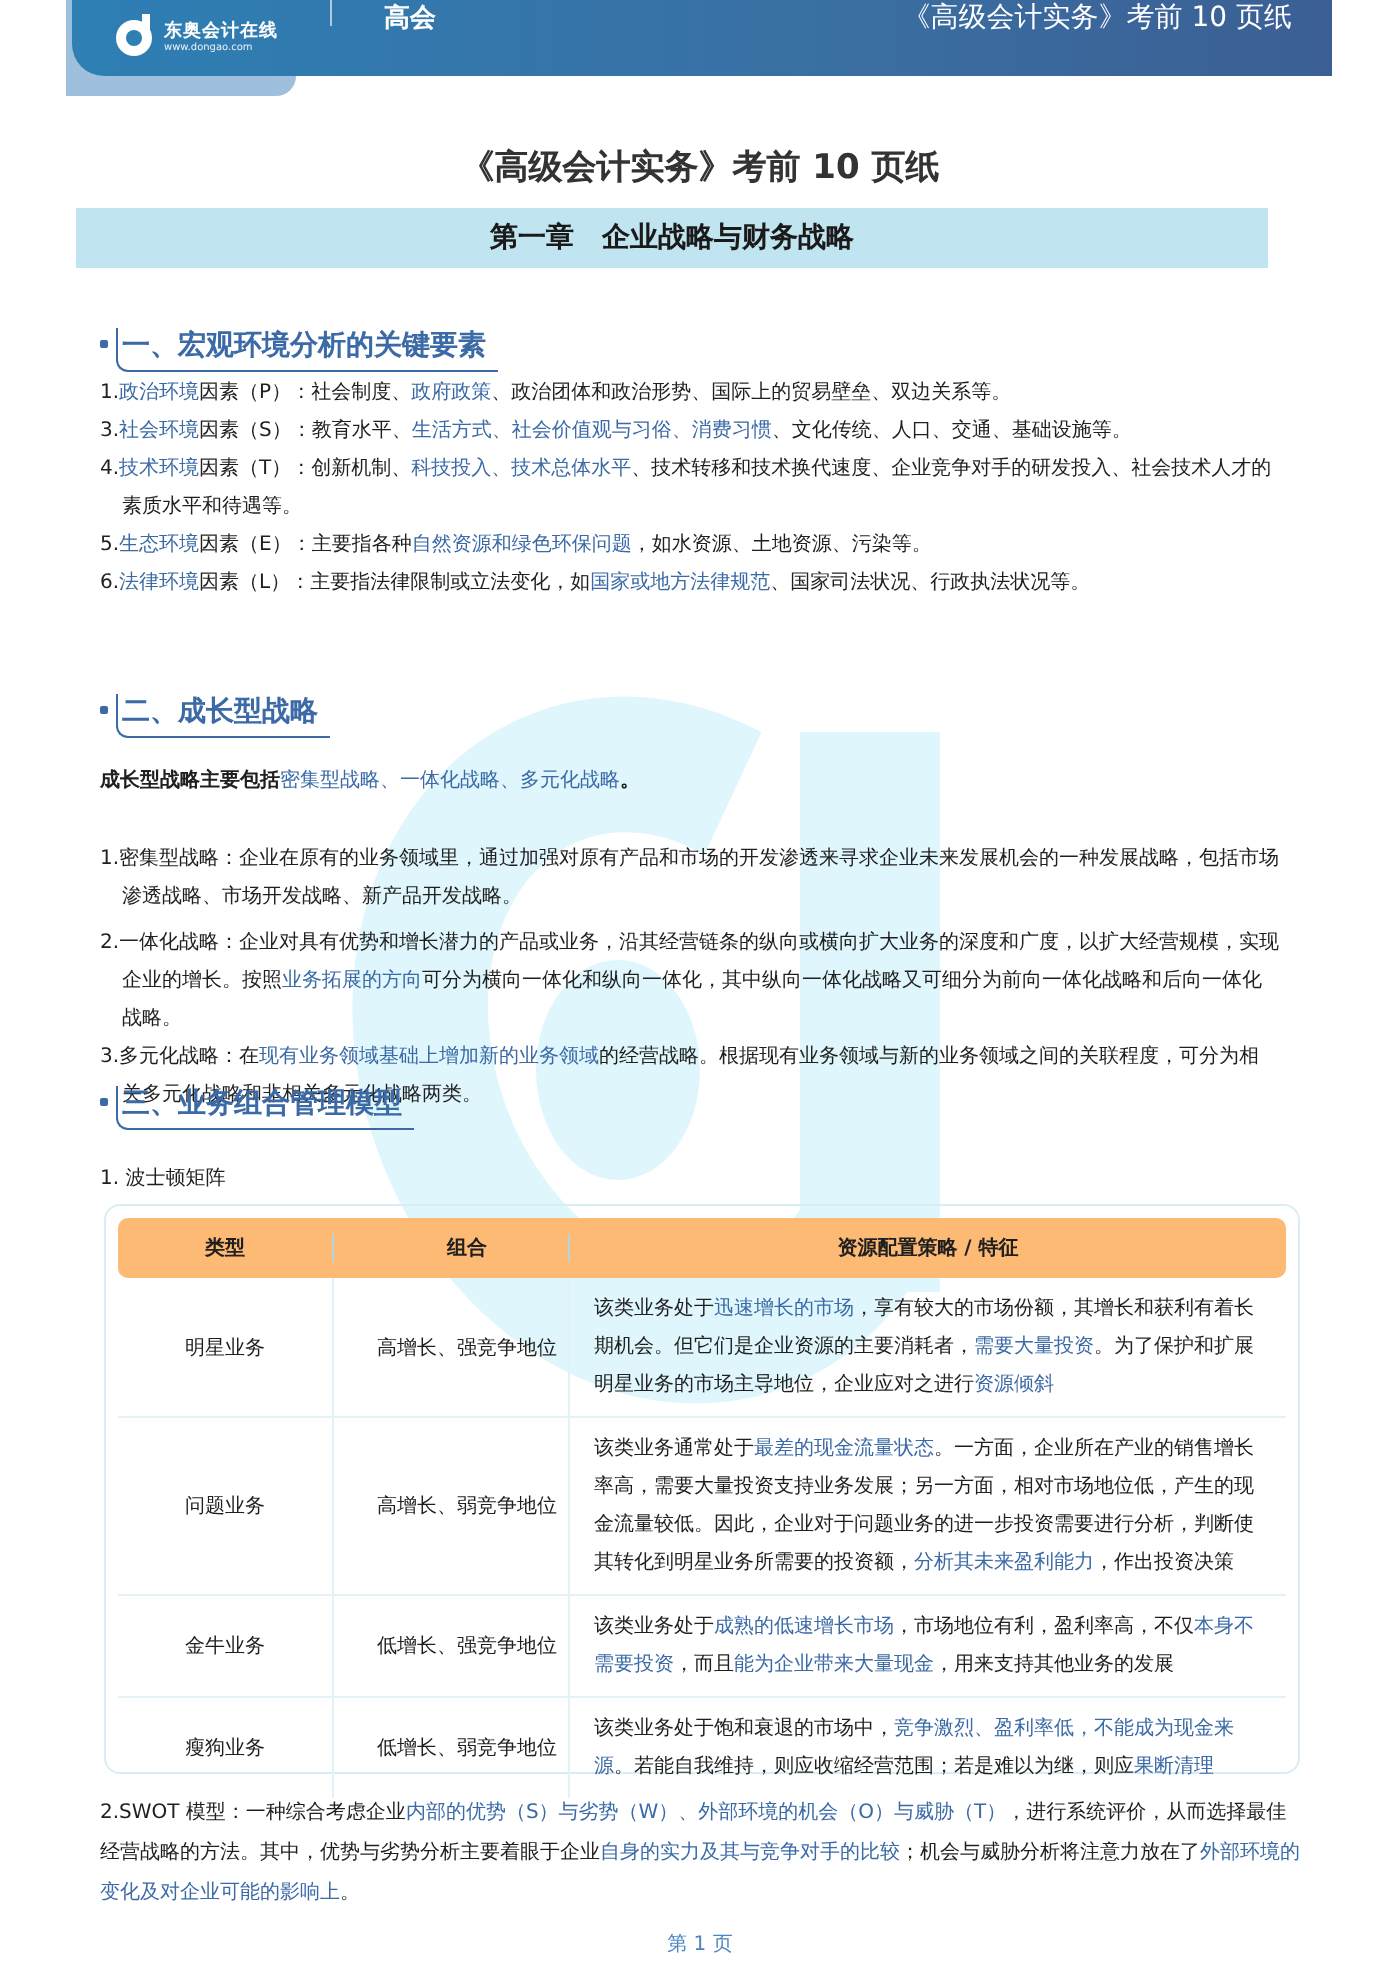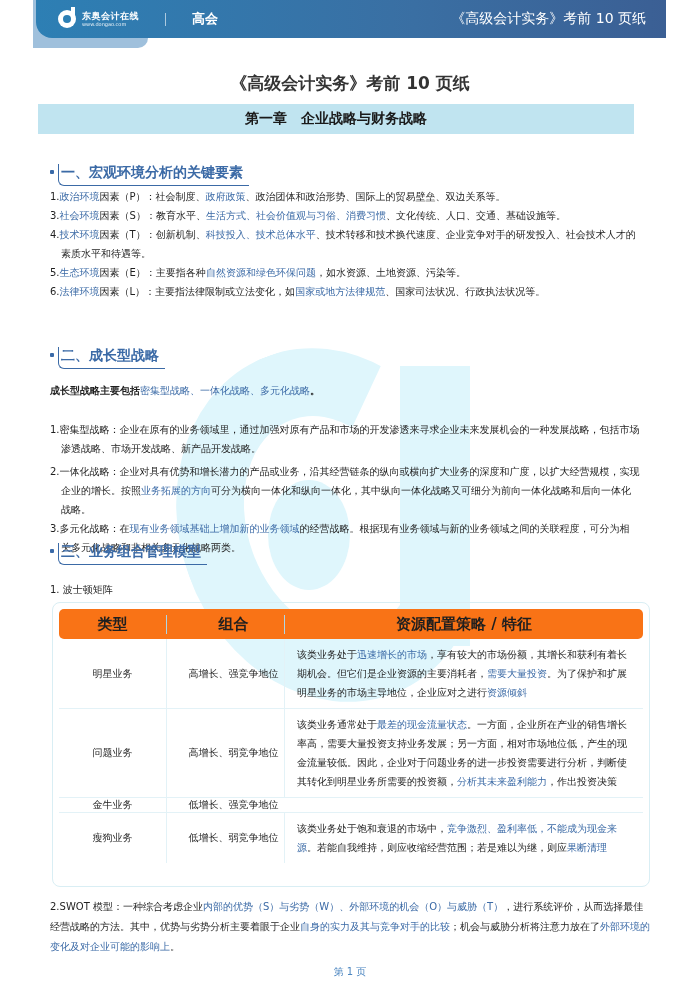--- a/index.html
+++ b/index.html
@@ -9,21 +9,21 @@
   
   .wm { position: absolute; z-index: 0; pointer-events: none; }
   .wm-bar { left: 400px; top: 366px; width: 70px; height: 280px; background: #dff6fc; }
   .wm-ring { left: 180px; top: 345px; width: 300px; height: 360px; border-radius: 50%; border: 68px solid #dff6fc; border-right-color: transparent; transform: rotate(-20deg); }
   .wm-dot { left: 268px; top: 480px; width: 82px; height: 110px; border-radius: 50%; background: #dff6fc; }
 
   .layer { position: relative; z-index: 1; }
 
   
   .hdr-tab { position: absolute; left: 33px; top: 0; width: 115px; height: 48px; background: #9fc0dc; border-bottom-right-radius: 10px; }
-  .hdr { position: absolute; left: 36px; top: 0; width: 630px; height: 38px; background: linear-gradient(90deg, #2d7fb4 0%, #3a6fa3 60%, #3b5f94 100%); border-bottom-left-radius: 16px; display: flex; align-items: center; padding: 0 20px 0 22px; color: #fff; gap: 16px; }
+  .hdr { position: absolute; left: 36px; top: 0; width: 630px; height: 38px; background: linear-gradient(90deg, #2d7fb4 0%, #3a6fa3 60%, #3b5f94 100%); border-bottom-left-radius: 16px; display: flex; padding: 0 20px 0 22px; color: #fff; gap: 16px; }
   .logo { display: flex; align-items: center; gap: 6px; }
   .logo-mark { width: 18px; height: 18px; border-radius: 50%; background: #fff; position: relative; }
   .logo-mark::after { content: ""; position: absolute; left: 5px; top: 5px; width: 8px; height: 8px; border-radius: 50%; background: #2d7fb4; }
   .logo-mark::before { content: ""; position: absolute; right: 1px; top: -3px; width: 4px; height: 9px; background: #fff; }
   .logo-text { display: flex; flex-direction: column; line-height: 1; }
   .logo-cn { font-size: 9px; font-weight: bold; letter-spacing: 0.5px; }
   .logo-en { font-size: 5px; margin-top: 1px; opacity: .9; }
   .hdr-sep { width: 1px; height: 13px; background: rgba(255,255,255,.6); margin: 0 10px 0 10px; }
   .hdr-sub { font-size: 13px; font-weight: bold; }
   .hdr-right { margin-left: auto; font-size: 14px; }
@@ -35,21 +35,21 @@
   .sec-dot { width: 4px; height: 4px; background: #3a6aa8; border-radius: 1px; margin-right: 4px; margin-bottom: 12px; }
   .sec-title { font-size: 14px; font-weight: bold; color: #3b6aa6; padding: 0 6px 3px 2px; border-bottom: 1.5px solid #3b6aa6; border-left: 1.5px solid #3b6aa6; border-bottom-left-radius: 6px; }
 
   .para { position: absolute; left: 50px; width: 600px; font-size: 10px; line-height: 19px; color: #1f1f1f; }
   .para .ind { padding-left: 11px; }
   .hl { color: #3b6aa6; }
   .b { font-weight: bold; }
 
   
   .tbl-wrap { position: absolute; left: 52px; top: 602px; width: 598px; height: 285px; border: 1px solid #d9eef4; border-radius: 8px; padding: 6px 6px 4px 6px; }
-  .thead { display: flex; height: 30px; background: #f97316; border-radius: 5px; align-items: center; font-size: 15px; font-weight: bold; color: #1f1f1f; }
+  .thead { display: flex; height: 30px; background: #fdba74; border-radius: 5px; align-items: center; font-size: 10px; font-weight: bold; color: #1f1f1f; }
   .row { display: flex; border-bottom: 1px solid #e3f2f7; }
   .row:last-child { border-bottom: none; }
   .c1 { width: 107px; text-align: center; }
   .c2 { width: 118px; text-align: center; border-left: 1px solid #e3f2f7; padding-left: 16px; }
   .c3 { flex: 1; border-left: 1px solid #e3f2f7; }
   .thead .c2, .thead .c3 { border-left: 1px solid #aed6e5; text-align: center; }
   .row .c1, .row .c2 { display: flex; align-items: center; justify-content: center; font-size: 10px; }
   .row .c3 { padding: 6px 10px 6px 12px; font-size: 10px; line-height: 19px; }
 
   .footer { position: absolute; left: 0; top: 965px; width: 700px; text-align: center; font-size: 10px; color: #4c86c0; }
@@ -121,20 +121,21 @@
           <div class="c3"><span>该类业务处于</span><span class="hl">迅速增长的市场</span><span>，享有较大的市场份额，其增长和获利有着长期机会。但它们是企业资源的主要消耗者，</span><span class="hl">需要大量投资</span><span>。为了保护和扩展明星业务的市场主导地位，企业应对之进行</span><span class="hl">资源倾斜</span></div>
         </div>
         <div class="row">
           <div class="c1">问题业务</div>
           <div class="c2">高增长、弱竞争地位</div>
           <div class="c3"><span>该类业务通常处于</span><span class="hl">最差的现金流量状态</span><span>。一方面，企业所在产业的销售增长率高，需要大量投资支持业务发展；另一方面，相对市场地位低，产生的现金流量较低。因此，企业对于问题业务的进一步投资需要进行分析，判断使其转化到明星业务所需要的投资额，</span><span class="hl">分析其未来盈利能力</span><span>，作出投资决策</span></div>
         </div>
         <div class="row">
           <div class="c1">金牛业务</div>
           <div class="c2">低增长、强竞争地位</div>
+          <div class="c3"><span>该类业务处于</span><span class="hl">成熟的低速增长市场</span><span>，市场地位有利，盈利率高，不仅</span><span class="hl">本身不需要投资</span><span>，而且</span><span class="hl">能为企业带来大量现金</span><span>，用来支持其他业务的发展</span></div>
         </div>
         <div class="row">
           <div class="c1">瘦狗业务</div>
           <div class="c2">低增长、弱竞争地位</div>
           <div class="c3"><span>该类业务处于饱和衰退的市场中，</span><span class="hl">竞争激烈、盈利率低，不能成为现金来源</span><span>。若能自我维持，则应收缩经营范围；若是难以为继，则应</span><span class="hl">果断清理</span></div>
         </div>
       </div>
   </div>
 
   <div class="para" style="top:897px; line-height:20px;">

